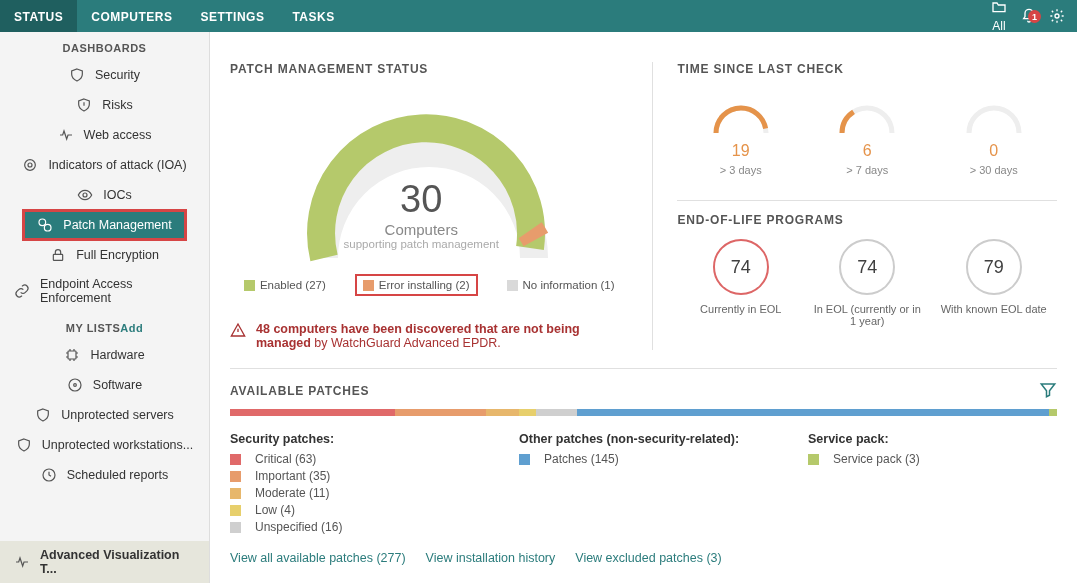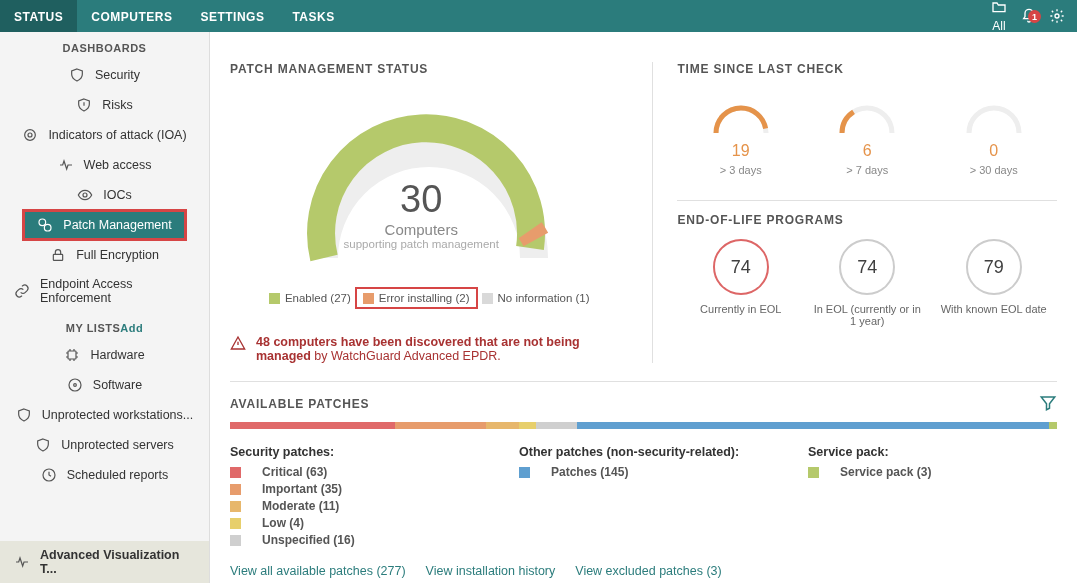--- a/index.html
+++ b/index.html
@@ -21,41 +21,41 @@
   .icon { width: 16px; height: 16px; flex-shrink: 0; }
   .main { flex: 1; padding: 30px 20px; overflow-y: auto; background: #fff; }
   .row { display: flex; gap: 24px; }
   .card { flex: 1; }
   .card-title { font-size: 12px; letter-spacing: .8px; color: #555; font-weight: 600; margin-bottom: 12px; }
   .gauge-wrap { position: relative; width: 300px; height: 180px; margin: 0 auto; }
   .gauge-center { position: absolute; top: 90px; left: 0; right: 16px; text-align: center; }
   .gauge-num { font-size: 38px; color: #555; font-weight: 300; }
   .gauge-label { font-size: 15px; color: #888; }
   .gauge-sub { font-size: 11.5px; color: #aaa; }
-  .legend { display: flex; justify-content: center; gap: 6px; font-size: 11.5px; color: #555; margin-top: 21px; }
+  .legend { display: flex; justify-content: center; gap: 31px; font-size: 11.5px; color: #555; margin-top: 8px; }
   .legend-item { display: flex; align-items: center; gap: 5px; }
   .legend-item.highlight { outline: 2.5px solid #d64545; padding: 3px 6px; }
   .sw { width: 11px; height: 11px; display: inline-block; }
   .warn-row { display: flex; gap: 10px; color: #a83232; font-size: 12.5px; margin-top: 28px; align-items: flex-start; }
   .warn-row .light { color: #a83232; font-weight: normal; }
   .mini-gauges { display: flex; justify-content: space-around; margin: 10px 0 24px; }
   .mini-g { text-align: center; }
   .mini-g .num { font-size: 16px; color: #e5934a; font-weight: 500; }
   .mini-g .cap { font-size: 11px; color: #888; margin-top: 4px; }
   .eol-row { display: flex; justify-content: space-around; margin-top: 10px; }
   .eol-item { text-align: center; width: 110px; }
   .eol-circle { width: 56px; height: 56px; border: 2px solid #ccc; border-radius: 50%; margin: 0 auto 8px; display: flex; align-items: center; justify-content: center; font-size: 18px; color: #404040; }
   .eol-circle.red { border-color: #d66; }
   .eol-cap { font-size: 11px; color: #666; }
   .divider { height: 1px; background: #e0e0e0; margin: 18px 0 12px; }
   .stacked-bar { display: flex; height: 7px; width: 100%; margin: 10px 0 16px; }
   .patch-cols { display: flex; gap: 40px; font-size: 12px; color: #555; }
   .patch-col { flex: 1; }
   .patch-col h4 { font-size: 12.5px; font-weight: 700; color: #333; margin-bottom: 6px; }
-  .pl { display: flex; align-items: center; gap: 21px; margin-bottom: 3px; font-weight: bold; }
+  .pl { display: flex; align-items: center; gap: 14px; margin-bottom: 3px; }
   .links-row { display: flex; gap: 20px; margin-top: 14px; font-size: 12.5px; font-weight: 400; color: #2b7c7c; }
   .links-row span { cursor: pointer; }
   .filter-icon { float: right; cursor: pointer; }
   hr.vsep { border: none; border-left: 1px solid #e0e0e0; }
 </style>
 </head>
 <body>
 
 <div class="topbar">
   <div class="tab active">STATUS</div>
@@ -96,30 +96,30 @@
     </div>
     <div class="nav-item">
       <svg class="icon" viewBox="0 0 24 24" fill="none" stroke="#555" stroke-width="1.8">
           <path d="M12 3l8 3v5c0 5-3.5 8-8 10-4.5-2-8-5-8-10V6z"></path>
           <path d="M12 8v5M12 16h.01"></path>
         </svg>
       <span>Risks</span>
     </div>
     <div class="nav-item">
       <svg class="icon" viewBox="0 0 24 24" fill="none" stroke="#555" stroke-width="1.8">
+          <path d="M3 12h4l2-6 4 12 2-6h6"></path>
+        </svg>
+      <span>Web access</span>
+    </div>
+    <div class="nav-item">
+      <svg class="icon" viewBox="0 0 24 24" fill="none" stroke="#555" stroke-width="1.8">
           <circle cx="12" cy="12" r="8"></circle>
           <circle cx="12" cy="12" r="3"></circle>
         </svg>
       <span>Indicators of attack (IOA)</span>
-    </div>
-    <div class="nav-item">
-      <svg class="icon" viewBox="0 0 24 24" fill="none" stroke="#555" stroke-width="1.8">
-          <path d="M3 12h4l2-6 4 12 2-6h6"></path>
-        </svg>
-      <span>Web access</span>
     </div>
     <div class="nav-item">
       <svg class="icon" viewBox="0 0 24 24" fill="none" stroke="#555" stroke-width="1.8">
           <path d="M2 12s3.5-7 10-7 10 7 10 7-3.5 7-10 7-10-7-10-7z"></path>
           <circle cx="12" cy="12" r="3"></circle>
         </svg>
       <span>IOCs</span>
     </div>
     <div class="nav-item active highlight">
       <svg class="icon" viewBox="0 0 24 24" fill="none" stroke="#fff" stroke-width="1.8">
@@ -157,27 +157,27 @@
       <svg class="icon" viewBox="0 0 24 24" fill="none" stroke="#555" stroke-width="1.8">
           <circle cx="12" cy="12" r="9"></circle>
           <circle cx="12" cy="12" r="2"></circle>
         </svg>
       <span>Software</span>
     </div>
     <div class="nav-item">
       <svg class="icon" viewBox="0 0 24 24" fill="none" stroke="#555" stroke-width="1.8">
           <path d="M12 3l8 3v5c0 5-3.5 8-8 10-4.5-2-8-5-8-10V6z"></path>
         </svg>
+      <span>Unprotected servers</span>
+    </div>
+    <div class="nav-item">
+      <svg class="icon" viewBox="0 0 24 24" fill="none" stroke="#555" stroke-width="1.8">
+          <path d="M12 3l8 3v5c0 5-3.5 8-8 10-4.5-2-8-5-8-10V6z"></path>
+        </svg>
       <span>Unprotected workstations...</span>
-    </div>
-    <div class="nav-item">
-      <svg class="icon" viewBox="0 0 24 24" fill="none" stroke="#555" stroke-width="1.8">
-          <path d="M12 3l8 3v5c0 5-3.5 8-8 10-4.5-2-8-5-8-10V6z"></path>
-        </svg>
-      <span>Unprotected servers</span>
     </div>
     <div class="nav-item">
       <svg class="icon" viewBox="0 0 24 24" fill="none" stroke="#555" stroke-width="1.8">
           <circle cx="12" cy="12" r="9"></circle>
           <path d="M12 7v5l3 2"></path>
         </svg>
       <span>Scheduled reports</span>
     </div>
 
     <div class="nav-item viz">

